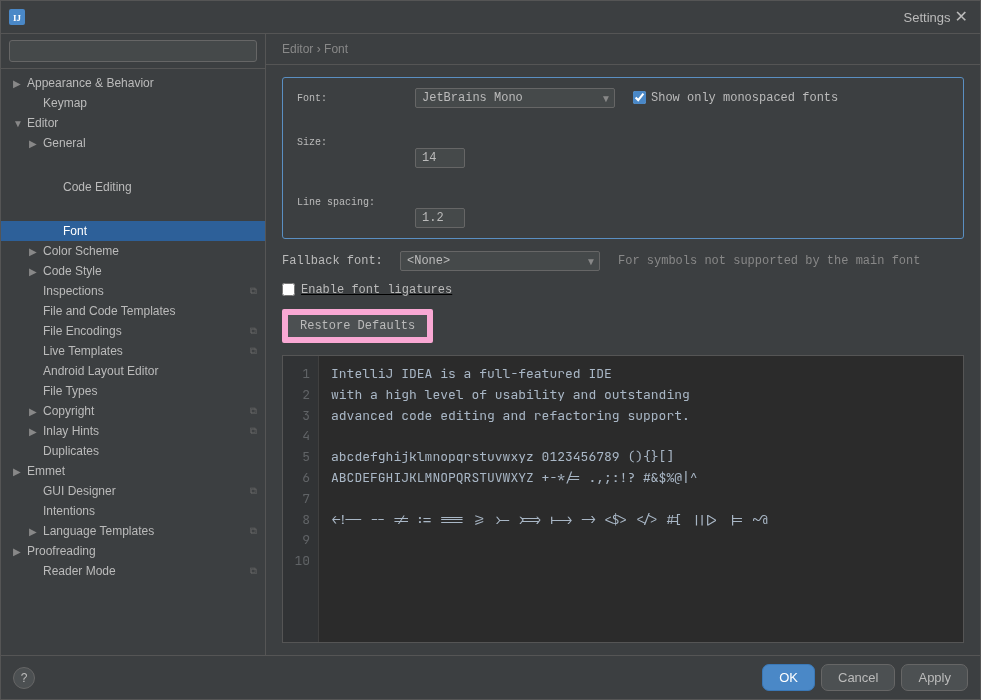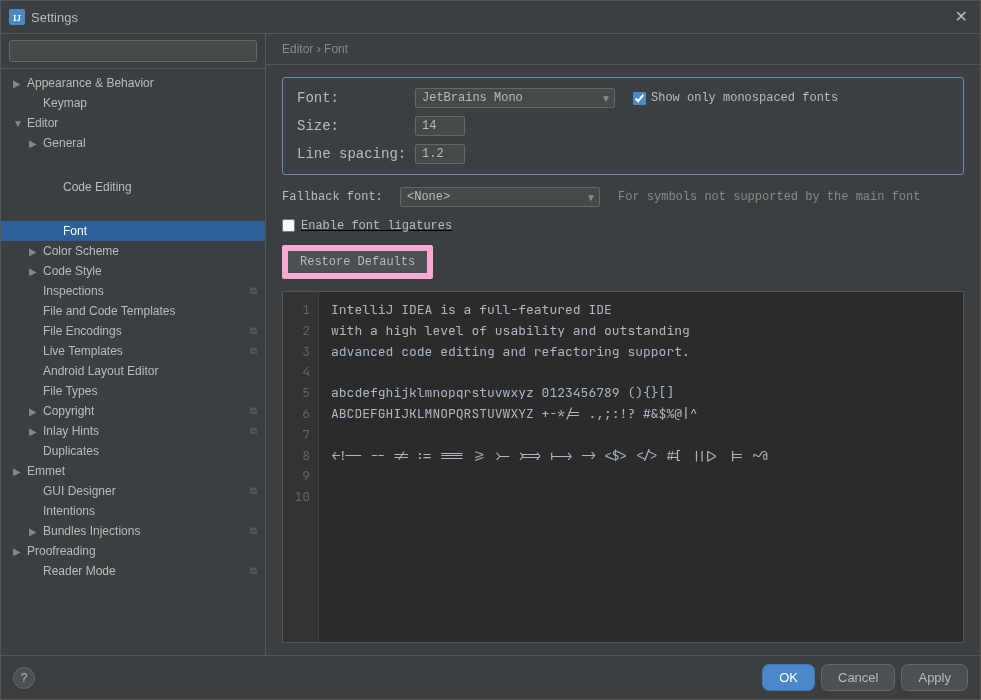--- a/index.html
+++ b/index.html
@@ -41,20 +41,21 @@
       justify-content: center;
       font-size: 10px;
       color: white;
       font-weight: bold;
       font-family: Liberation Serif, serif;
     }
     .title-bar-title {
       color: #bbb;
       font-size: 13px;
       flex: 1;
+      text-align: right;
     }
     .title-bar-close {
       color: #bbb;
       cursor: pointer;
       font-size: 16px;
       line-height: 1;
       padding: 2px 4px;
     }
     .main-content {
       display: flex;
@@ -145,21 +146,21 @@
     }
     .font-row {
       display: flex;
       align-items: center;
       margin-bottom: 8px;
       gap: 8px;
     }
     .font-row:last-child { margin-bottom: 0; }
     .font-label {
       font-family: 'Courier New', monospace;
-      font-size: 14px;
+      font-size: 10px;
       color: #bbb;
       width: 110px;
     }
     .font-select-wrapper {
       position: relative;
       display: inline-block;
     }
     .font-select {
       background: #45494a;
       border: 1px solid #666;
@@ -177,21 +178,20 @@
       position: absolute;
       right: 4px;
       top: 50%;
       transform: translateY(-50%);
       color: #888;
       pointer-events: none;
       font-size: 10px;
     }
     .checkbox-wrapper {
       display: flex;
-      align-items: center;
       gap: 5px;
       margin-left: 10px;
     }
     .checkbox-wrapper input[type=checkbox] {
       accent-color: #4a88c7;
       width: 13px;
       height: 13px;
     }
     .checkbox-label {
       font-family: 'Courier New', monospace;
@@ -201,20 +201,21 @@
     .size-input {
       background: #45494a;
       border: 1px solid #666;
       color: #bbb;
       padding: 2px 6px;
       font-size: 12px;
       font-family: 'Courier New', monospace;
       border-radius: 2px;
       width: 50px;
       outline: none;
+      margin-top: 32px;
     }
     .fallback-row {
       display: flex;
       align-items: center;
       gap: 8px;
     }
     .fallback-label {
       font-family: 'Courier New', monospace;
       font-size: 12px;
       color: #bbb;
@@ -451,21 +452,21 @@
           <span class="icon-copy">⧉</span>
         </div>
 
         <div class="tree-item child">
           <span class="arrow" style="width:12px"></span>
           <span>Intentions</span>
         </div>
 
         <div class="tree-item child">
           <span class="arrow">▶</span>
-          <span>Bundles Injections</span>
+          <span>Language Templates</span>
           <span class="icon-copy">⧉</span>
         </div>
 
         <div class="tree-item parent">
           <span class="arrow">▶</span>
           <span>Proofreading</span>
         </div>
 
         <div class="tree-item child">
           <span class="arrow" style="width:12px"></span>

